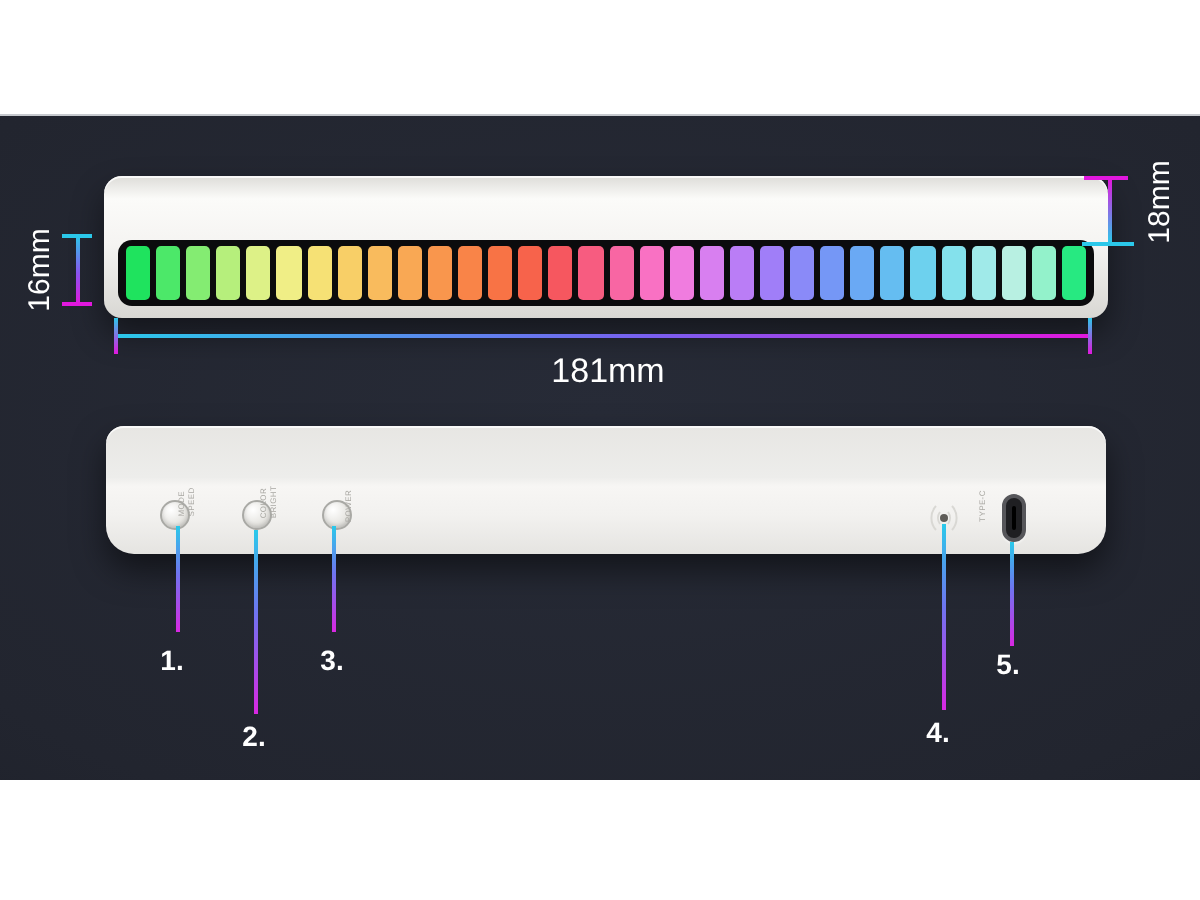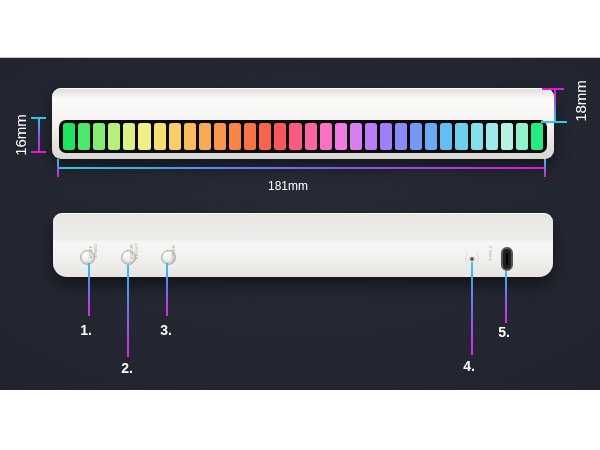--- a/index.html
+++ b/index.html
@@ -36,21 +36,21 @@
 
   .v18-line{left:554px;top:90px;height:31px;background:linear-gradient(180deg,#e118de,#2bc8ea);}
   .v18-t1{left:542px;top:88px;width:22px;background:#e118de;}
   .v18-t2{left:541px;top:121px;width:26px;background:#2bc8ea;}
   .t18{left:580px;top:101px;font-size:15px;}
 
   .h181-line{left:58px;top:167px;width:488px;
              background:linear-gradient(90deg,#2bc8ea,#7a5ff0 55%,#e118de);}
   .h181-t1{left:57px;top:159px;height:18px;background:linear-gradient(180deg,#2bc8ea,#e118de);}
   .h181-t2{left:544px;top:159px;height:18px;background:linear-gradient(180deg,#2bc8ea,#e118de);}
-  .t181{left:288px;top:186px;font-size:12px;}
+  .t181{left:304px;top:186px;font-size:17px;}
 
   
   .bar-back{position:absolute;left:53px;top:213px;width:500px;height:64px;
             border-radius:9px 9px 14px 14px;
             background:linear-gradient(180deg,#e7e6e3 0%,#ededeb 40%,#f7f6f4 47%,#f2f1ef 70%,#e5e4e1 100%);
             box-shadow:0 8px 16px rgba(0,0,0,.5), inset 0 1px 0 rgba(255,255,255,.75);}
   .knob{position:absolute;top:37px;width:13px;height:13px;border-radius:50%;
         background:radial-gradient(circle at 35% 30%,#ffffff,#e6e5e1 60%,#cdccc8);
         border:1px solid #a9a9a5;box-shadow:inset 0 -1px 2px rgba(0,0,0,.15);}
   .knob1{left:27px;} .knob2{left:68px;} .knob3{left:108px;}

